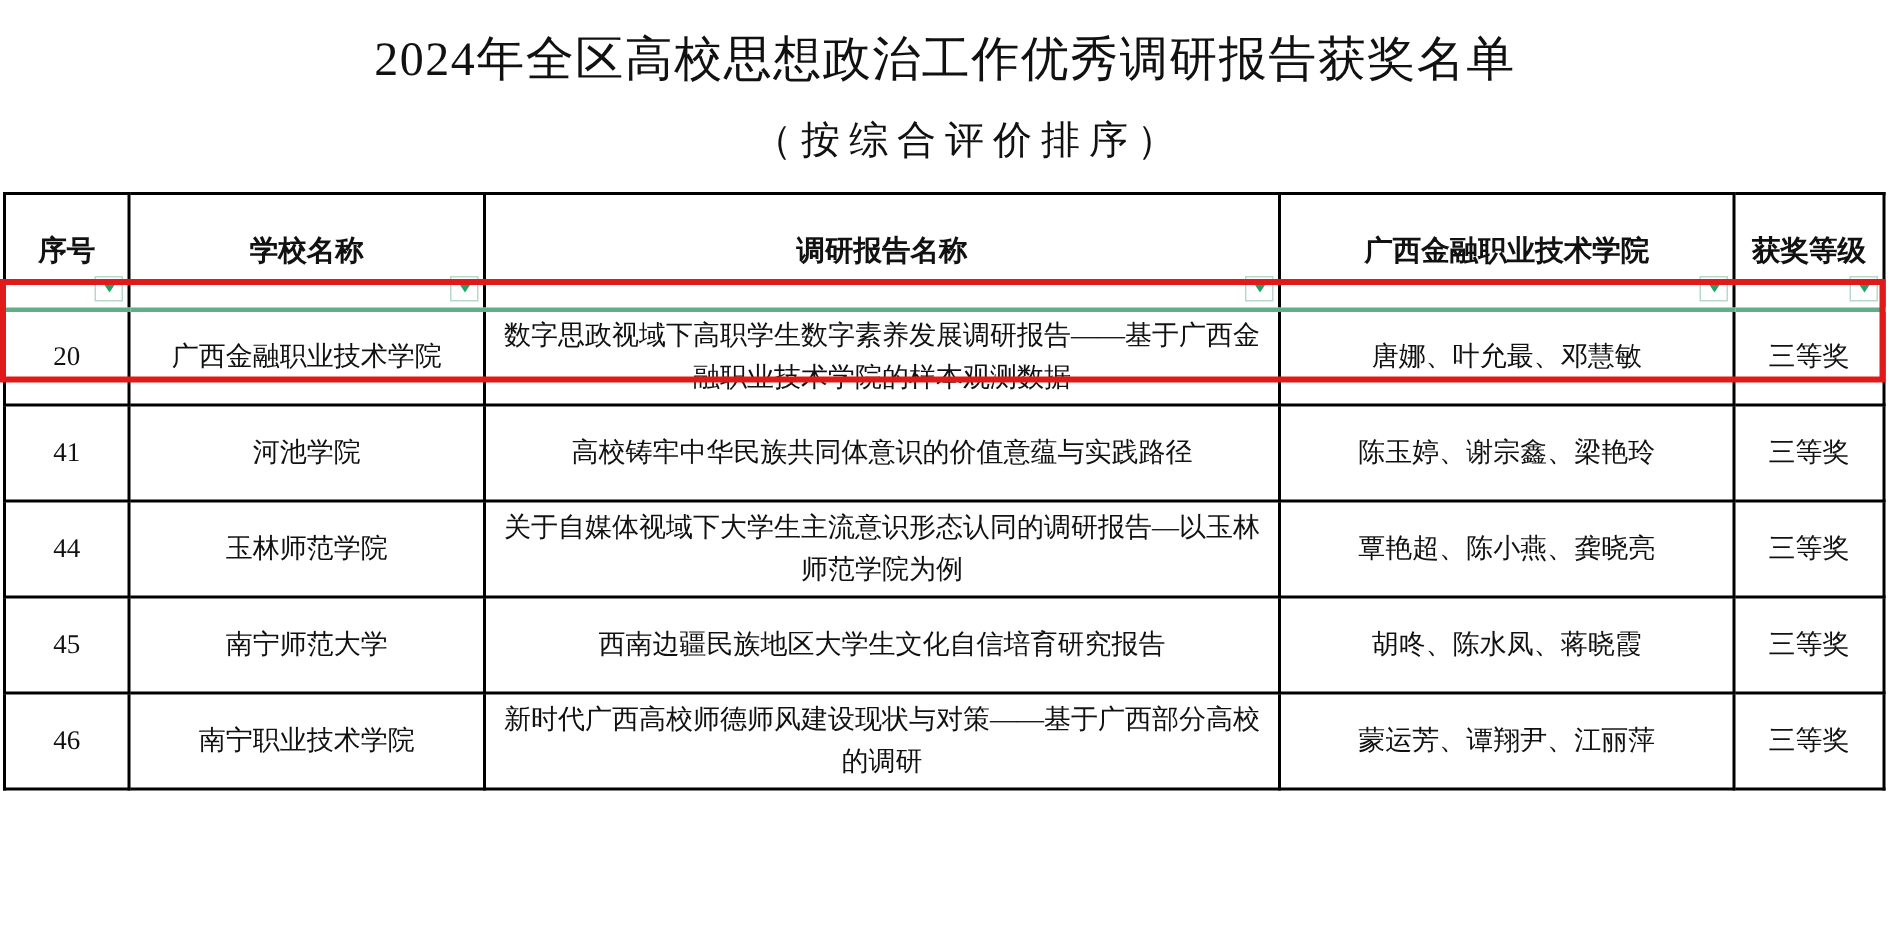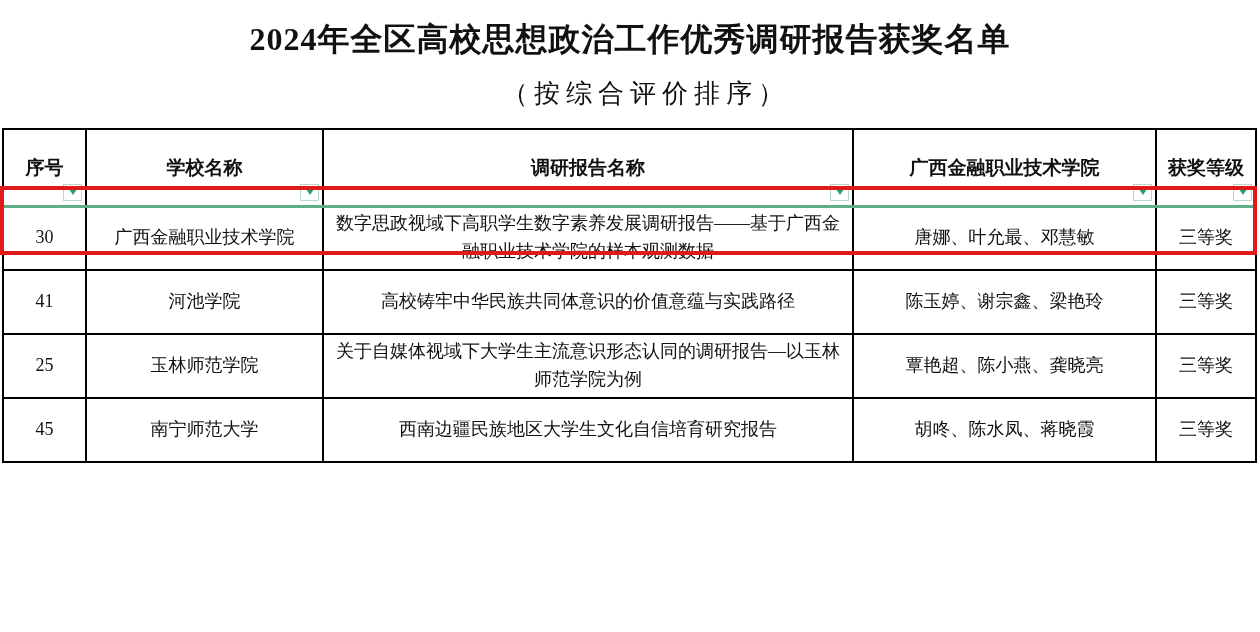--- a/index.html
+++ b/index.html
@@ -18,21 +18,21 @@
     height: 632px;
     background: #ffffff;
   }
   .doc-title {
     position: absolute;
     top: 18px;
     left: 0;
     width: 100%;
     text-align: center;
     font-size: 32px;
-    font-weight: bold;
+    font-weight: normal;
     letter-spacing: 1px;
   }
   .doc-subtitle {
     position: absolute;
     top: 76px;
     left: 16px;
     width: 100%;
     text-align: center;
     font-size: 26px;
     letter-spacing: 6px;
@@ -139,45 +139,52 @@
         <th>
           <span>获奖等级</span>
           <span class="filter-box">
               <span class="tri"></span>
             </span>
         </th>
       </tr>
     </thead>
     <tbody>
         <tr>
-      <td>30</td>
+      <td>20</td>
       <td>广西金融职业技术学院</td>
       <td>数字思政视域下高职学生数字素养发展调研报告——基于广西金融职业技术学院的样本观测数据</td>
       <td>唐娜、叶允最、邓慧敏</td>
       <td>三等奖</td>
     </tr>
         <tr>
       <td>41</td>
       <td>河池学院</td>
       <td>高校铸牢中华民族共同体意识的价值意蕴与实践路径</td>
       <td>陈玉婷、谢宗鑫、梁艳玲</td>
       <td>三等奖</td>
     </tr>
         <tr>
-      <td>25</td>
+      <td>44</td>
       <td>玉林师范学院</td>
       <td>关于自媒体视域下大学生主流意识形态认同的调研报告—以玉林师范学院为例</td>
       <td>覃艳超、陈小燕、龚晓亮</td>
       <td>三等奖</td>
     </tr>
         <tr>
       <td>45</td>
       <td>南宁师范大学</td>
       <td>西南边疆民族地区大学生文化自信培育研究报告</td>
       <td>胡咚、陈水凤、蒋晓霞</td>
       <td>三等奖</td>
     </tr>
+        <tr>
+      <td>46</td>
+      <td>南宁职业技术学院</td>
+      <td>新时代广西高校师德师风建设现状与对策——基于广西部分高校的调研</td>
+      <td>蒙运芳、谭翔尹、江丽萍</td>
+      <td>三等奖</td>
+    </tr>
       </tbody>
   </table>
 
   <div class="highlight-box"></div>
 
 </div>
 
 </body></html>

